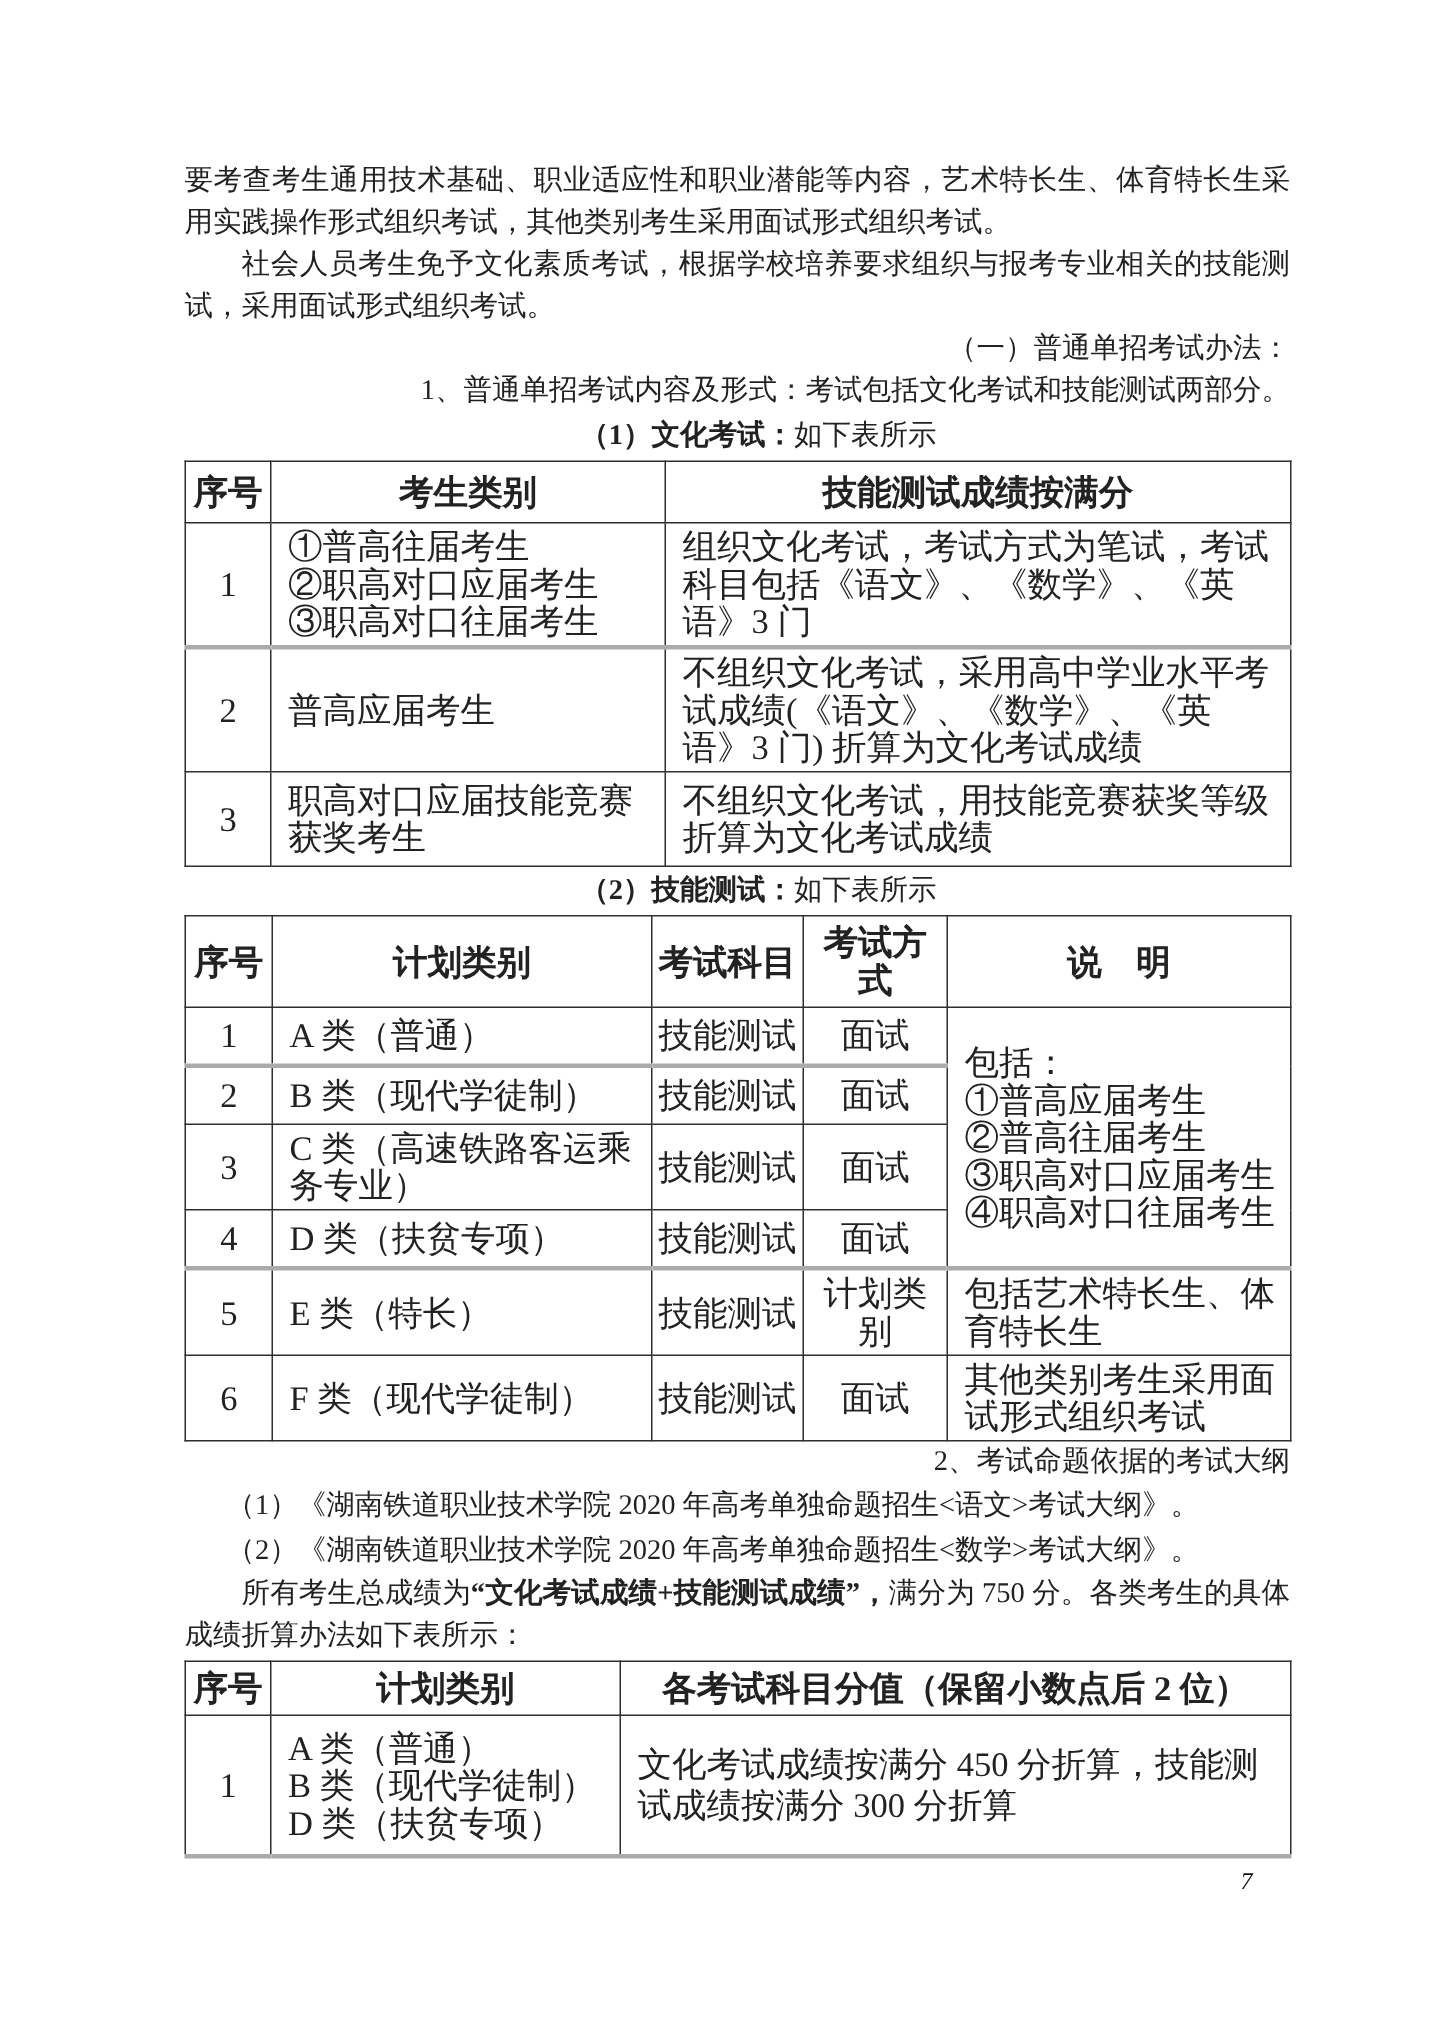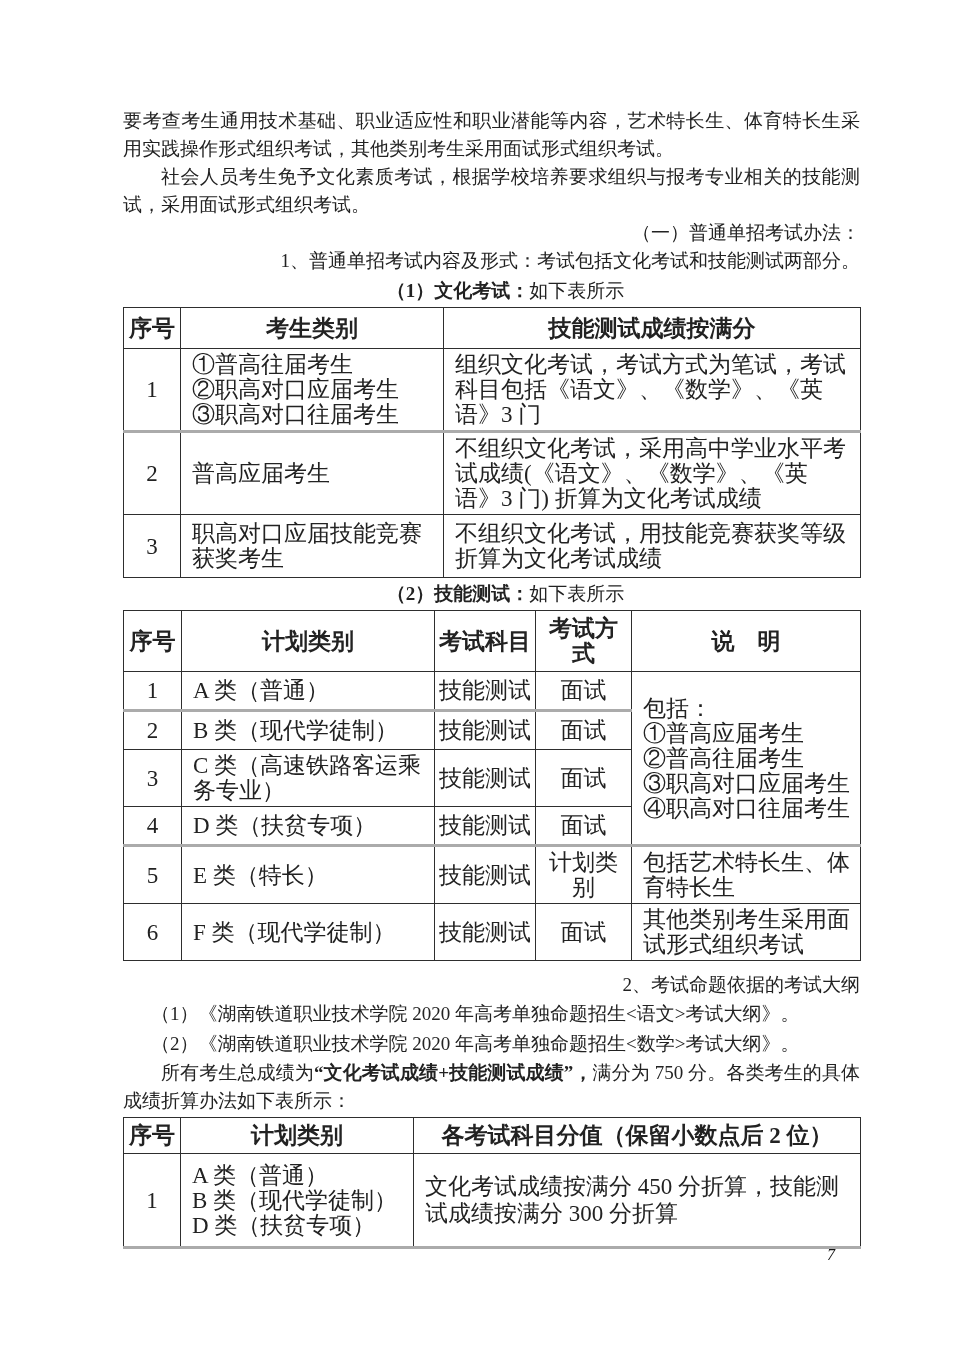--- a/index.html
+++ b/index.html
@@ -20,21 +20,21 @@
     left:123px; top:107px;
     width:737px;
     font-size:19px;
   }
   p { margin:0; line-height:28px; text-align:justify; }
   .indent { text-indent:38px; }
   .hd { font-weight:normal; text-indent:38px; text-align:right; }
   .sub { text-indent:28px; text-align:center; margin:2px 0; }
   .sub .b { font-weight:bold; }
   .outline-item { text-indent:28px; text-align:left; line-height:30px; }
-  .mt10 { margin-top:10px; }
+  .mt10 { margin-top:0; }
 
   table {
     border-collapse:collapse;
     table-layout:fixed;
     width:737px;
     font-size:23px;
   }
   td, th {
     border:1px solid #2e2e2e;
     vertical-align:middle;

